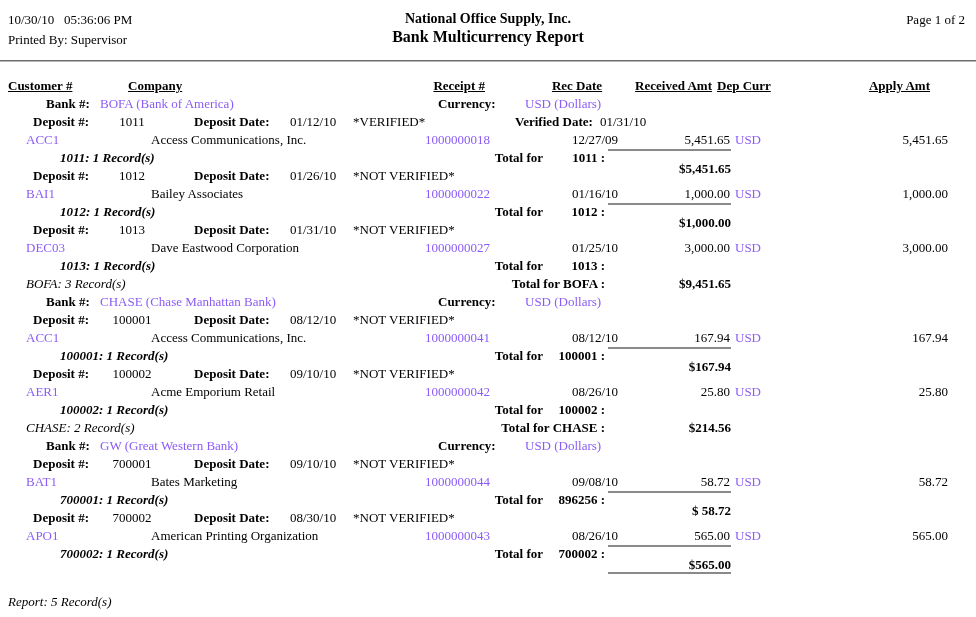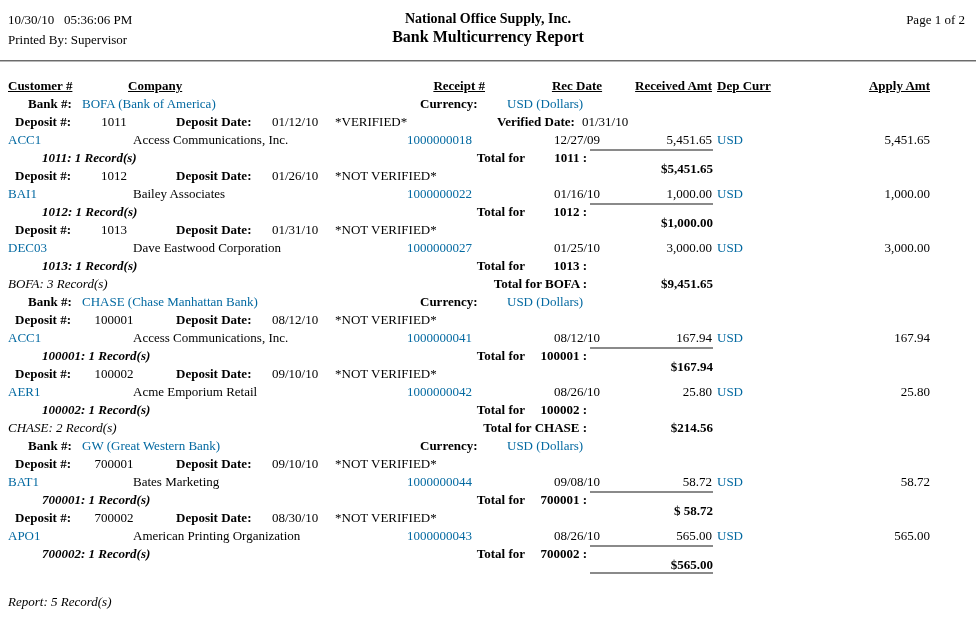--- a/index.html
+++ b/index.html
@@ -4,29 +4,29 @@
 <style>
   html,body{margin:0;padding:0;}
   body{
     width:976px;height:617px;background:#ffffff;color:#000;
     font-family:"Liberation Serif","DejaVu Serif",serif;font-size:13px;
     position:relative;overflow:hidden;
   }
   .abs{position:absolute;white-space:nowrap;}
   .bold{font-weight:bold;}
   .italic{font-style:italic;}
-  .link{color:#0369a1;}
+  .link{color:#8b5cf6;}
   .center{left:0;right:0;text-align:center;}
   #top-rule{position:absolute;top:60px;left:0;width:976px;border-top:1px solid #6b6b6b;border-bottom:1px solid #b8b8b8;height:0;}
   
   .row{position:relative;height:18px;}
   .row>span,.row>div{position:absolute;top:1px;white-space:nowrap;}
   #col-headers{position:absolute;top:77px;left:0;width:976px;}
   #col-headers span{font-weight:bold;text-decoration:underline;}
-  #rows{position:absolute;top:95px;left:0;width:792px;}
+  #rows{position:absolute;top:95px;left:18px;width:792px;}
   
   .c-hcust{left:8px;}
   .c-hcomp{left:128px;}
   .c-hreceipt{left:408px;width:77px;text-align:right;}
   .c-hrecdate{left:548px;width:58px;text-align:center;}
   .c-hreceived{left:600px;width:112px;text-align:right;}
   .c-hdepcurr{left:717px;}
   .c-happly{left:820px;width:110px;text-align:right;}
 
   .c-bank-label{left:28px;}
@@ -247,21 +247,21 @@
       <span class="c-receipt link">1000000044</span>
       <span class="c-recdate">09/08/10</span>
       <span class="c-received">58.72</span>
       <span class="c-depcurr link">USD</span>
       <span class="c-apply">58.72</span>
     </div>
     <div class="row deposit-total-row">
       <span class="c-note italic">700001: 1 Record(s)</span>
       <span class="c-totlabel">
         <span class="tl-label">Total for</span>
-        <span class="tl-num">700001 :</span>
+        <span class="tl-num">896256 :</span>
       </span>
       <span class="c-totamount">$ 58.72</span>
     </div>
     <div class="row deposit-row">
       <span class="c-dep-label bold">Deposit #:</span>
       <span class="c-dep-num">700002</span>
       <span class="c-depdate-label bold">Deposit Date:</span>
       <span class="c-depdate-value">08/30/10</span>
       <span class="c-status">*NOT VERIFIED*</span>
     </div>

